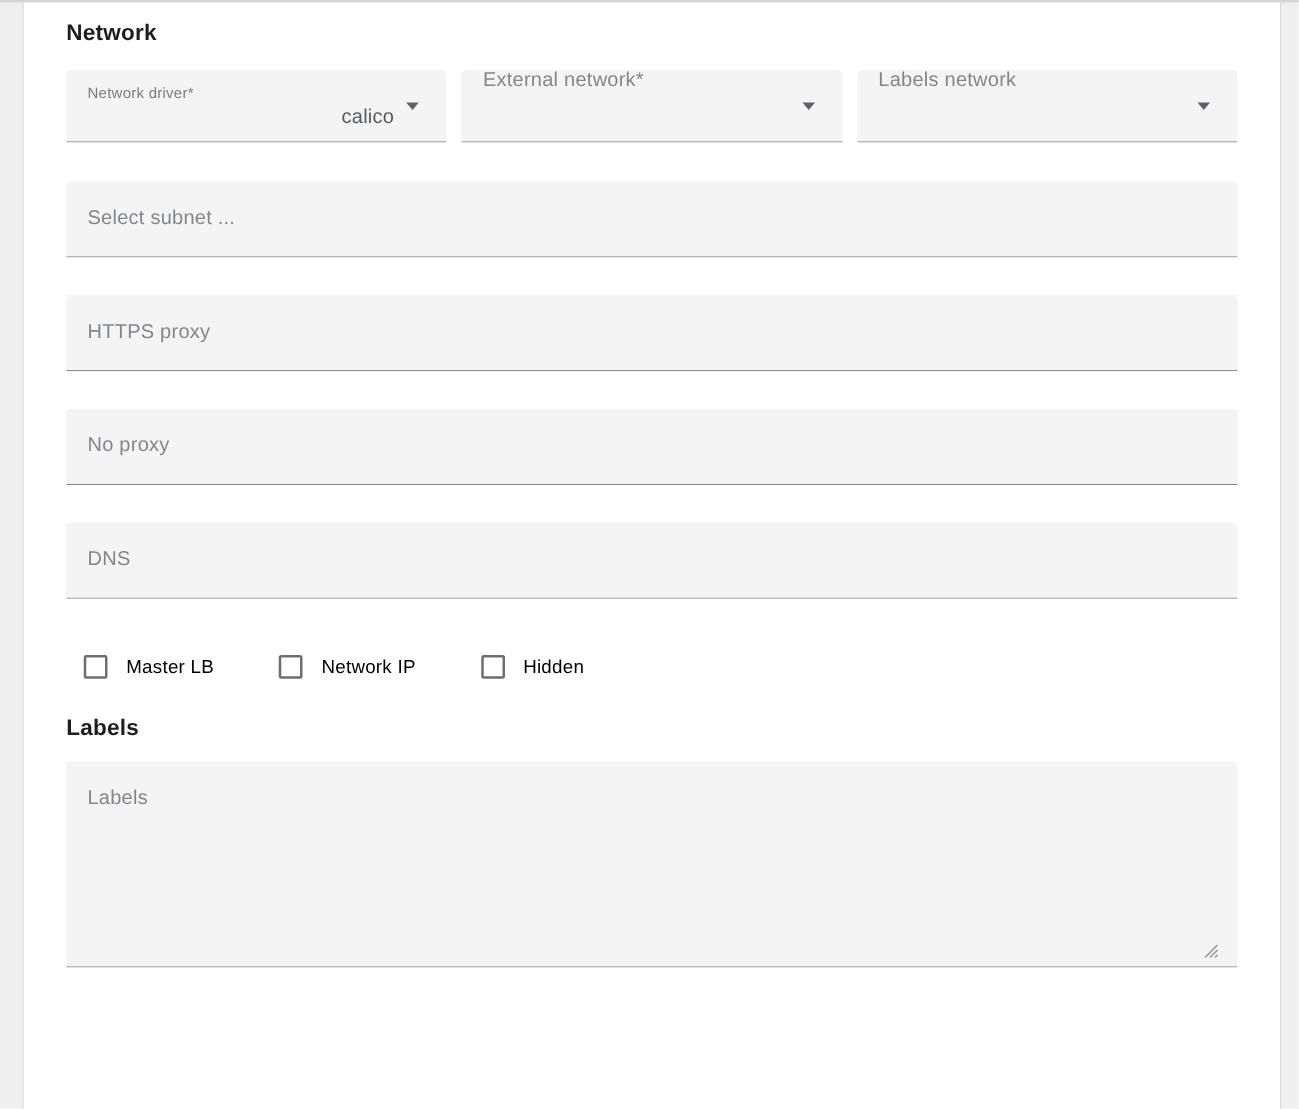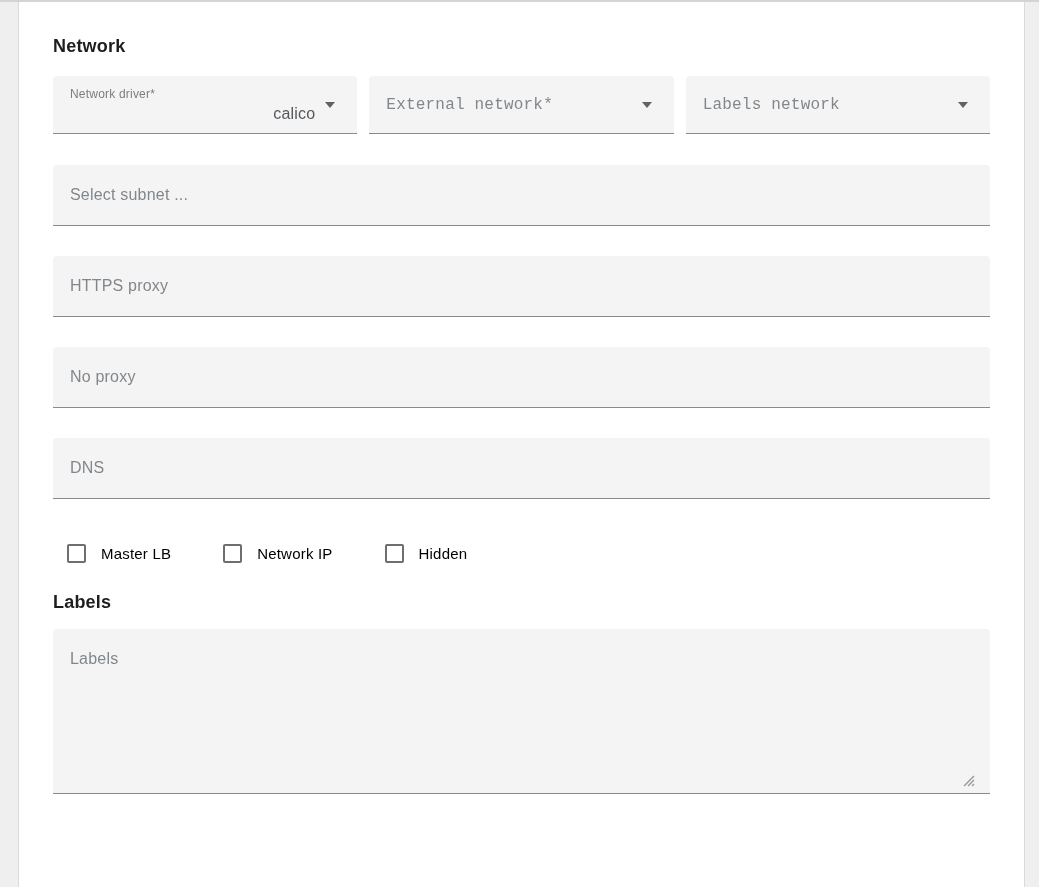--- a/index.html
+++ b/index.html
@@ -29,21 +29,21 @@
     box-sizing: border-box;
   }
   .section-title {
     margin: 0;
     font-size: 18px;
     line-height: 21px;
     font-weight: bold;
     letter-spacing: 0.2px;
     color: #1e1e1e;
   }
-  .title-network { margin-top: 34px; }
+  .title-network { margin-top: 14px; }
   .title-labels  { margin-top: 29px; }
 
   .dd-row { display: flex; gap: 12px; margin-top: 19px; }
   .dd {
     flex: 1 1 0;
     height: 58px;
     position: relative;
     background: #f4f4f4;
     border-bottom: 1px solid #8a8a8a;
     border-radius: 4px 4px 0 0;
@@ -61,21 +61,21 @@
   }
   .dd-value {
     display: block;
     margin-top: 3px;
     font-size: 16px;
     line-height: 19px;
     color: #54595e;
     letter-spacing: 0.2px;
     text-align: right;
   }
-  .dd.ph { display: flex; align-items: center; font-family: Liberation Mono, monospace; }
+  .dd.ph { display: flex; align-items: flex-start; }
   .dd-ph-text {
     font-size: 16px;
     color: #82878c;
     letter-spacing: 0.2px;
   }
   .caret {
     position: absolute; right: 22px; top: 50%; margin-top: -3px;
     width: 0; height: 0;
     border-left: 5px solid transparent;
     border-right: 5px solid transparent;

